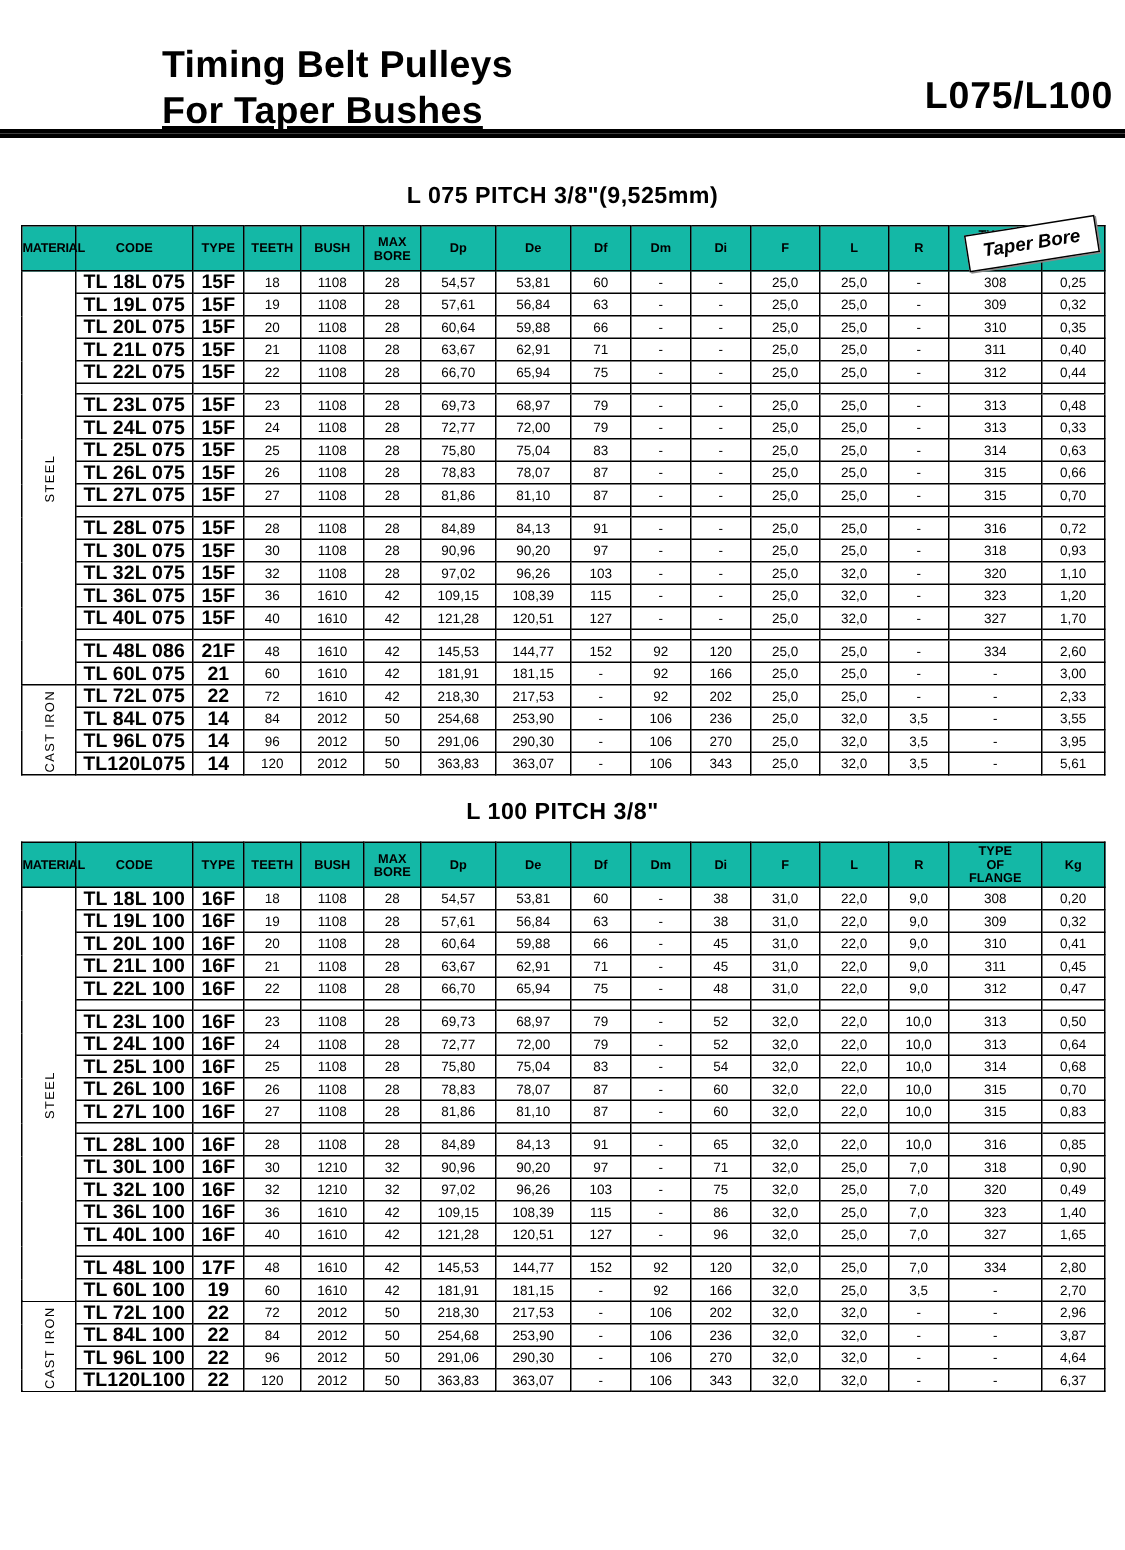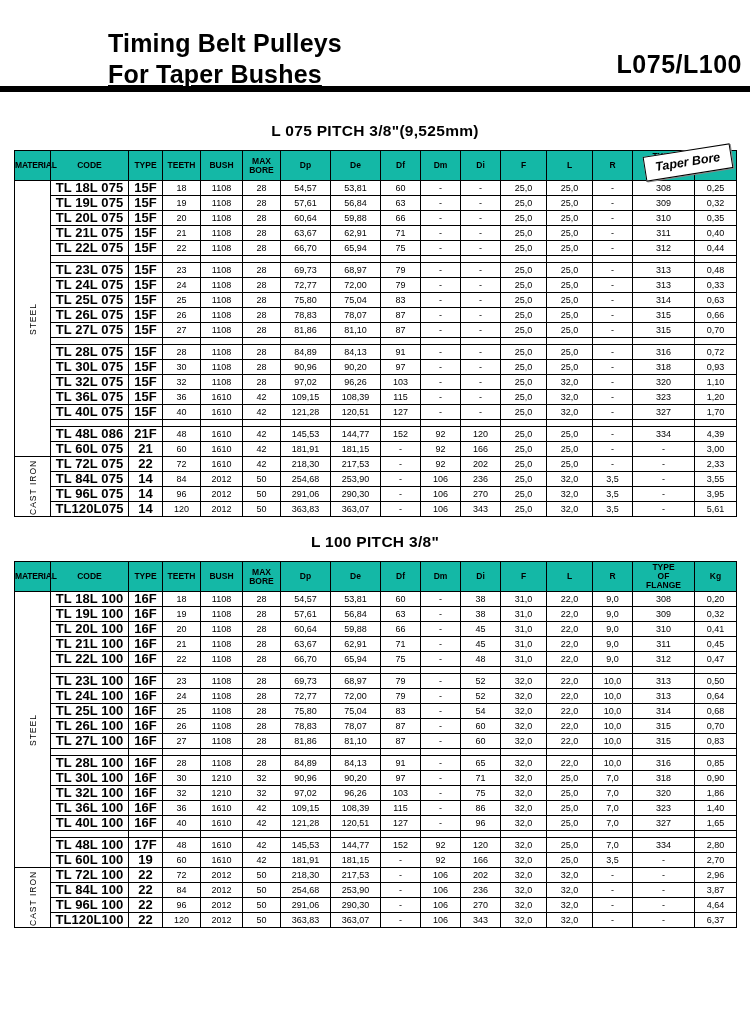--- a/index.html
+++ b/index.html
@@ -511,21 +511,21 @@
             <td class="num">42</td>
             <td class="num">145,53</td>
             <td class="num">144,77</td>
             <td class="num">152</td>
             <td class="num">92</td>
             <td class="num">120</td>
             <td class="num">25,0</td>
             <td class="num">25,0</td>
             <td class="num">-</td>
             <td class="num">334</td>
-            <td class="num">4,39</td>
+            <td class="num">2,60</td>
           </tr>
           <tr>
             <td class="code">TL 60L 075</td>
             <td class="type">21</td>
             <td class="num">60</td>
             <td class="num">1610</td>
             <td class="num">42</td>
             <td class="num">181,91</td>
             <td class="num">181,15</td>
             <td class="num">-</td>
@@ -899,21 +899,21 @@
             <td class="num">32</td>
             <td class="num">97,02</td>
             <td class="num">96,26</td>
             <td class="num">103</td>
             <td class="num">-</td>
             <td class="num">75</td>
             <td class="num">32,0</td>
             <td class="num">25,0</td>
             <td class="num">7,0</td>
             <td class="num">320</td>
-            <td class="num">1,86</td>
+            <td class="num">0,49</td>
           </tr>
           <tr>
             <td class="code">TL 36L 100</td>
             <td class="type">16F</td>
             <td class="num">36</td>
             <td class="num">1610</td>
             <td class="num">42</td>
             <td class="num">109,15</td>
             <td class="num">108,39</td>
             <td class="num">115</td>

